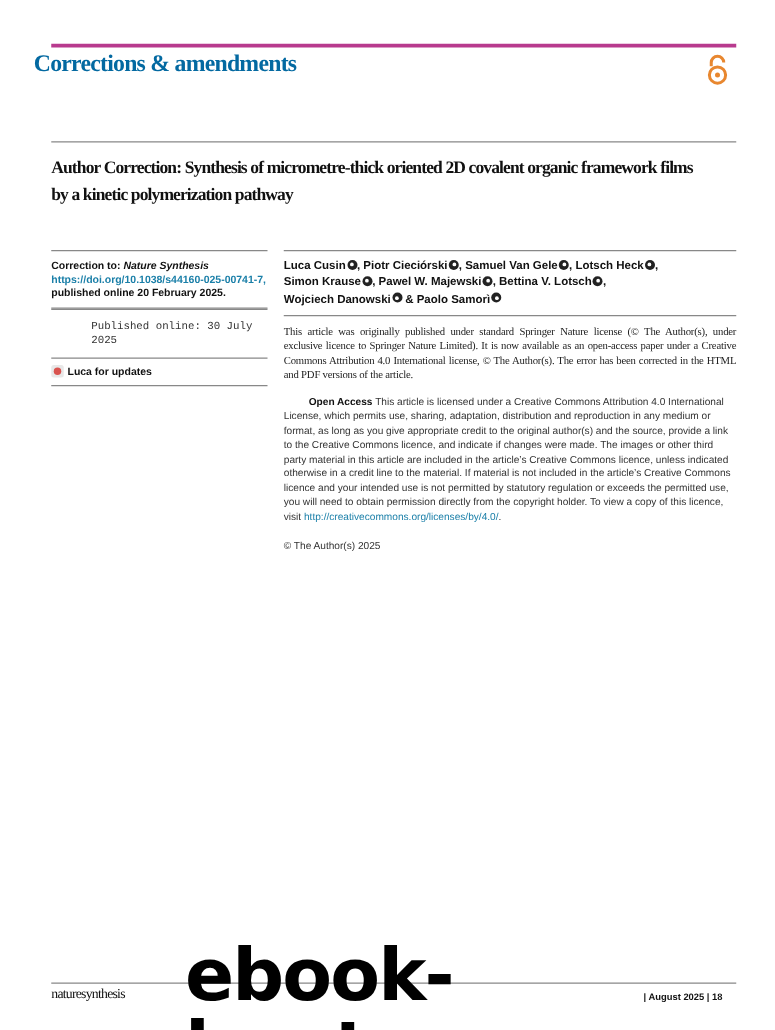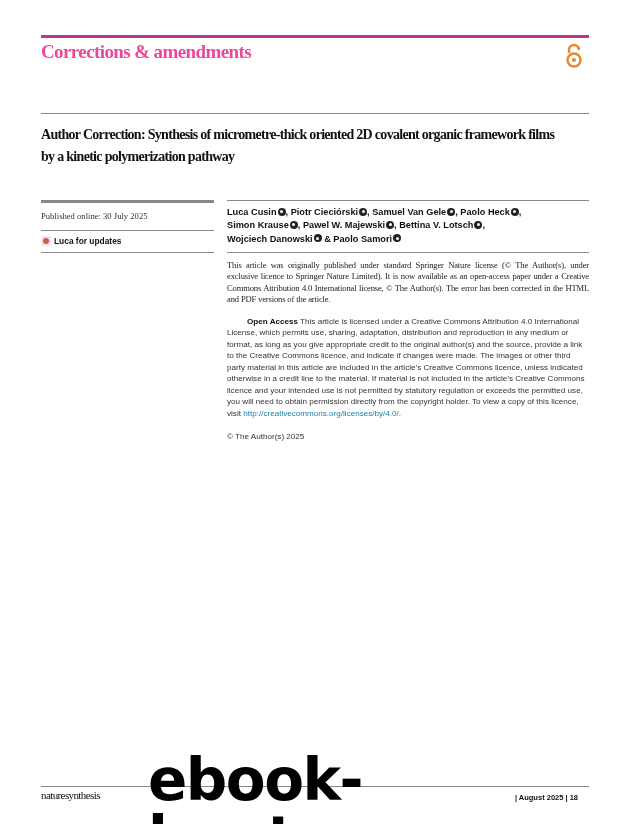--- a/index.html
+++ b/index.html
@@ -1,40 +1,40 @@
 <!DOCTYPE html>
 <html><head>
   <meta charset="utf-8">
   <style>
     * { margin: 0; padding: 0; box-sizing: border-box; }
     html, body { width: 620px; height: 824px; background: #ffffff; overflow: hidden; }
     body { position: relative; color: #111; font-family: "Liberation Sans", sans-serif; }
 
     .topbar { position: absolute; left: 41px; top: 35px; width: 548px; height: 3px; background: #b83a8e; }
     .section-label {
-      position: absolute; left: 41px; top: 41px;
+      position: absolute; left: 27px; top: 41px;
       font-family: "Liberation Serif", serif; font-weight: bold; font-size: 19px;
-      letter-spacing: -0.6px; color: #ec4899;
+      letter-spacing: -0.6px; color: #0369a1;
     }
     .oa-icon { position: absolute; left: 565px; top: 43px; width: 18px; height: 26px; }
 
     .rule-title { position: absolute; left: 41px; top: 113px; width: 548px; height: 1px; background: #888; }
     .title {
       position: absolute; left: 41px; top: 124px; width: 520px;
       font-family: "Liberation Serif", serif; font-weight: bold; font-size: 14px;
       line-height: 22px; letter-spacing: -0.7px; color: #111;
     }
 
     .sidebar { position: absolute; left: 41px; top: 200px; width: 173px; }
     .side-rule { height: 1px; background: #888; width: 173px; }
     .side-block { padding: 6px 0 6px 0; font-size: 8.4px; line-height: 11px; }
     .side-block .lbl { font-weight: bold; }
     .side-block .journal { font-style: italic; font-weight: bold; }
     .link { color: #1a7fa8; }
-    .side-block.pub { font-family: Liberation Serif, serif; font-size: 8.6px; color: #333; padding: 8px 0 8px 0; }
+    .side-block.pub { font-family: Liberation Mono, monospace; font-size: 8.6px; color: #333; padding: 8px 0 8px 0; margin-left: 32px; }
     .check { display: flex; align-items: center; gap: 3px; font-weight: bold; font-size: 8.4px; padding: 5px 0 6px 0; }
     .crossmark { width: 10px; height: 10px; border-radius: 2px; background: #e8e8e8; position: relative; }
     .crossmark::after { content: ""; position: absolute; left: 2px; top: 2px; width: 6px; height: 6px; border-radius: 50%; background: #d9534f; }
 
     .main { position: absolute; left: 227px; top: 200px; width: 362px; }
     .main-rule { height: 1px; background: #888; width: 362px; }
     .authors { padding: 5px 0 6px 0; font-weight: bold; font-size: 9.2px; line-height: 13.3px; color: #111; }
     .orcid {
       display: inline-block; width: 8px; height: 8px; border-radius: 50%; background: #222;
       vertical-align: -0.5px; margin-left: 1px; position: relative;
@@ -69,38 +69,44 @@
   <path d="M4 10 V7 A5 5 0 0 1 14 7" fill="none" stroke="#e8872f" stroke-width="2.4"></path>
   <circle cx="9" cy="17" r="6.5" fill="none" stroke="#e8872f" stroke-width="2.4"></circle>
   <circle cx="9" cy="17" r="2" fill="#e8872f"></circle>
 </svg>
 
 <div class="rule-title"></div>
 <h1 class="title">Author Correction: Synthesis of micrometre-thick oriented 2D covalent organic framework films by a kinetic polymerization pathway</h1>
 
 <div class="sidebar">
   <div class="side-rule"></div>
+  <div class="side-block">
+    <span class="lbl">Correction to:</span>
+    <span class="journal">Nature Synthesis</span><br>
+    <span class="link lbl">https://doi.org/10.1038/s44160-025-00741-7,</span><br>
+    <span class="lbl">published online 20 February 2025.</span>
+  </div>
   <div class="side-rule"></div>
   <div class="side-rule"></div>
   <div class="side-block pub">Published online: 30 July 2025</div>
   <div class="side-rule"></div>
   <div class="check">
     <span class="crossmark"></span>
     <span>Luca for updates</span>
   </div>
   <div class="side-rule"></div>
 </div>
 
 <div class="main">
   <div class="main-rule"></div>
   <div class="authors">
     <span><span>Luca Cusin</span><span class="orcid"></span></span><span>, </span>
     <span><span>Piotr Cieciórski</span><span class="orcid"></span></span><span>, </span>
     <span><span>Samuel Van Gele</span><span class="orcid"></span></span><span>, </span>
-    <span><span>Paolo Heck</span><span class="orcid"></span></span><span>,</span><br>
+    <span><span>Lotsch Heck</span><span class="orcid"></span></span><span>,</span><br>
     <span><span>Simon Krause</span><span class="orcid"></span></span><span>, </span>
     <span><span>Pawel W. Majewski</span><span class="orcid"></span></span><span>, </span>
     <span><span>Bettina V. Lotsch</span><span class="orcid"></span></span><span>,</span><br>
     <span><span>Wojciech Danowski</span><span class="orcid"></span></span><span> &amp; </span>
     <span><span>Paolo Samorì</span><span class="orcid"></span></span>
   </div>
   <div class="main-rule"></div>
   <p class="notice">This article was originally published under standard Springer Nature license (© The Author(s), under exclusive licence to Springer Nature Limited). It is now available as an open-access paper under a Creative Commons Attribution 4.0 International license, © The Author(s). The error has been corrected in the HTML and PDF versions of the article.</p>
   <p class="oa-text"><span class="bold">Open Access</span><span> This article is licensed under a Creative Commons Attribution 4.0 International License, which permits use, sharing, adaptation, distribution and reproduction in any medium or format, as long as you give appropriate credit to the original author(s) and the source, provide a link to the Creative Commons licence, and indicate if changes were made. The images or other third party material in this article are included in the article’s Creative Commons licence, unless indicated otherwise in a credit line to the material. If material is not included in the article’s Creative Commons licence and your intended use is not permitted by statutory regulation or exceeds the permitted use, you will need to obtain permission directly from the copyright holder. To view a copy of this licence, visit </span><span class="link">http://creativecommons.org/licenses/by/4.0/</span><span>.</span></p>
   <p class="copyright">© The Author(s) 2025</p>

